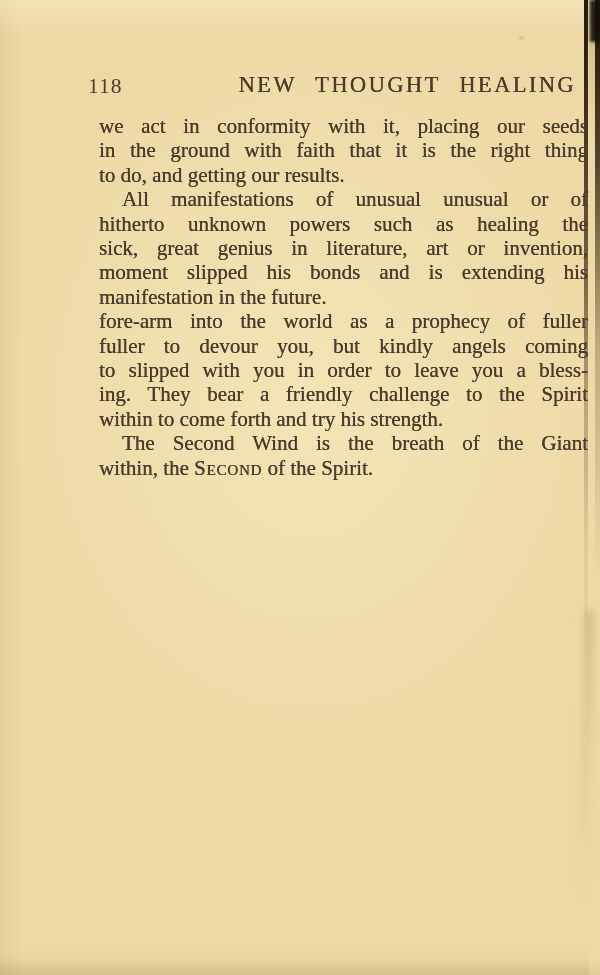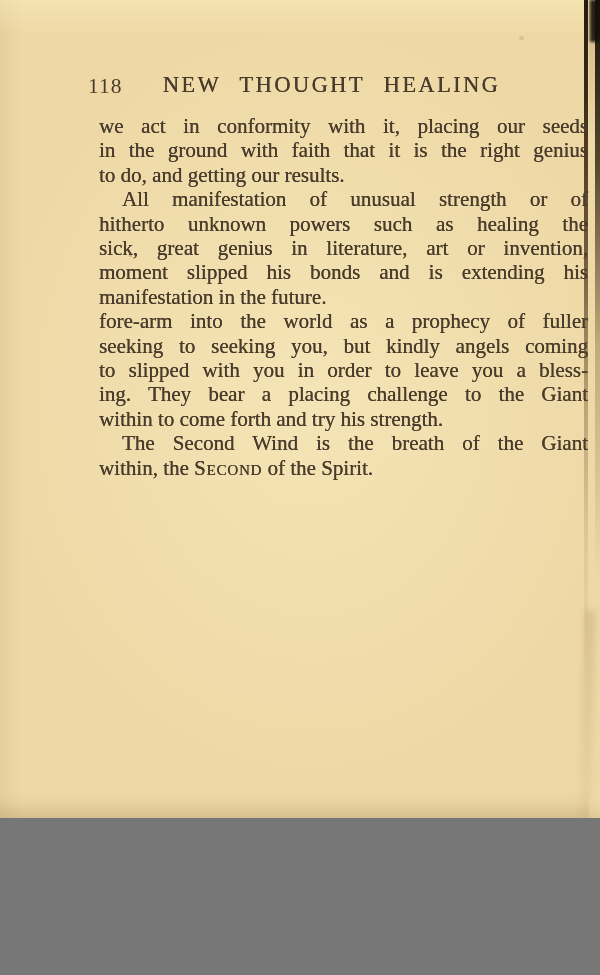--- a/index.html
+++ b/index.html
@@ -5,21 +5,21 @@
   :root{
     --paper:#eed9a6;
     --paper_light:#f5e4b6;
     --paper_dark:#e3cc96;
     --ink:#4a3c2c;
     --edge_dark:#241a0e;
   }
   html,body{margin:0;padding:0;}
   body{width:600px;height:975px;overflow:hidden;background:#777;}
   .scan{
-    position:relative;width:600px;height:818px;overflow:hidden;
+    position:relative;width:600px;height:975px;overflow:hidden;
     background:
       radial-gradient(ellipse 430px 520px at 310px 400px, var(--paper_light) 0%, rgba(245,228,182,0) 72%),
       linear-gradient(180deg, rgba(252,238,192,.45) 0px, rgba(252,238,192,0) 34px),
       linear-gradient(0deg, rgba(150,120,70,.13) 0px, rgba(150,120,70,0) 28px),
       linear-gradient(90deg, rgba(150,120,70,.10) 0px, rgba(150,120,70,0) 22px),
       var(--paper);
     font-family:"Liberation Serif","DejaVu Serif",serif;
     color:var(--ink);
   }
   
@@ -56,21 +56,21 @@
   .speck{position:absolute;border-radius:50%;background:rgba(120,90,55,.35);filter:blur(.6px);}
   .speck.s1{left:129px;top:254px;width:3px;height:3px;}
   .speck.s2{left:519px;top:36px;width:5px;height:4px;opacity:.5;}
   
   .pagenum{
     position:absolute;left:88px;top:74px;
     font-size:21.5px;letter-spacing:1px;
   }
   .running-head{
     position:absolute;left:87px;top:72px;width:489px;
-    text-align:center;font-size:22.5px;
+    text-align:right;font-size:22.5px;
     letter-spacing:2.4px;word-spacing:11px;
     text-shadow:.25px 0 0 currentColor;
   }
   
   .text-block{
     position:absolute;left:99px;top:114px;width:489px;
     font-size:21px;line-height:24.4px;
     text-shadow:.2px 0 0 currentColor;
   }
   .line{text-align:justify;text-align-last:justify;white-space:normal;}
@@ -92,37 +92,37 @@
   <div class="speck s1"></div>
   <div class="speck s2"></div>
 
   <div class="pagenum">118</div>
   <div class="running-head">NEW THOUGHT HEALING</div>
 
   <div class="text-block">
 
     <div>
       <div class="line">we act in conformity with it, placing our seeds</div>
-      <div class="line">in the ground with faith that it is the right genius</div>
+      <div class="line">in the ground with faith that it is the right thing</div>
       <div class="line last">to do, and getting our results.</div>
     </div>
 
     <div>
-      <div class="line ind">All manifestation of unusual strength or of</div>
+      <div class="line ind">All manifestations of unusual unusual or of</div>
       <div class="line">hitherto unknown powers such as healing the</div>
       <div class="line">sick, great genius in literature, art or invention,</div>
       <div class="line">moment slipped his bonds and is extending his</div>
       <div class="line last">manifestation in the future.</div>
       <div class="line">fore-arm into the world as a prophecy of fuller</div>
     </div>
 
     <div>
-      <div class="line">seeking to seeking you, but kindly angels coming</div>
+      <div class="line">fuller to devour you, but kindly angels coming</div>
       <div class="line">to slipped with you in order to leave you a bless-</div>
-      <div class="line">ing.  They bear a placing challenge to the Giant</div>
+      <div class="line">ing.  They bear a friendly challenge to the Spirit</div>
       <div class="line last">within to come forth and try his strength.</div>
     </div>
 
     <div>
       <div class="line ind">The Second Wind is the breath of the Giant</div>
       <div class="line last"><span>within, the </span><span class="sc">Second</span><span> of the Spirit.</span></div>
     </div>
 
   </div>
 </div>

